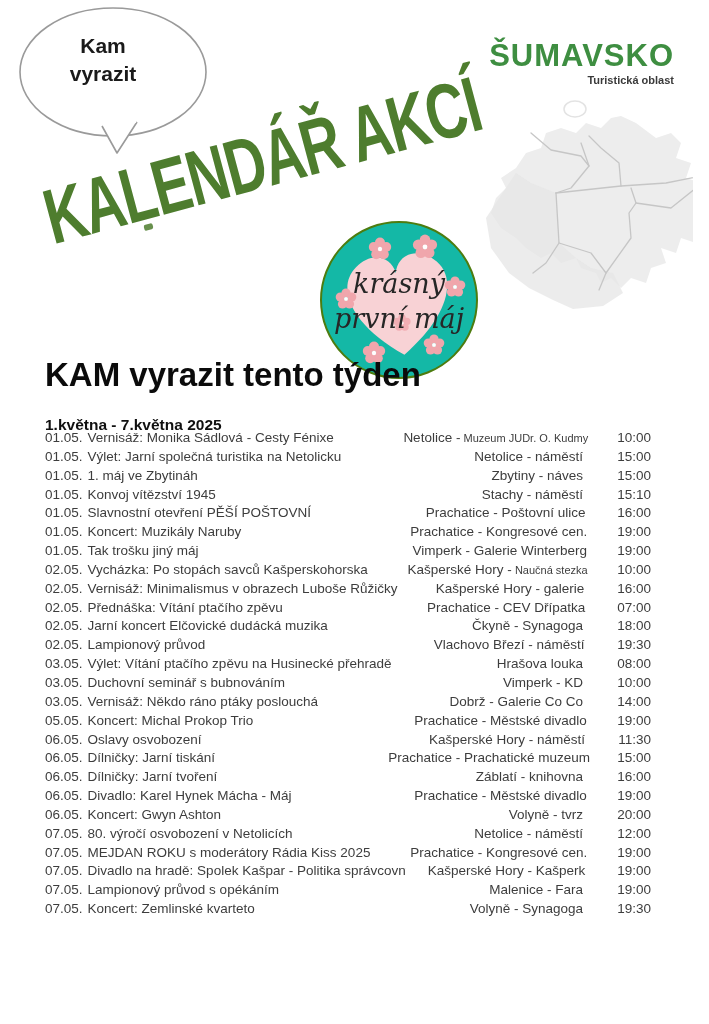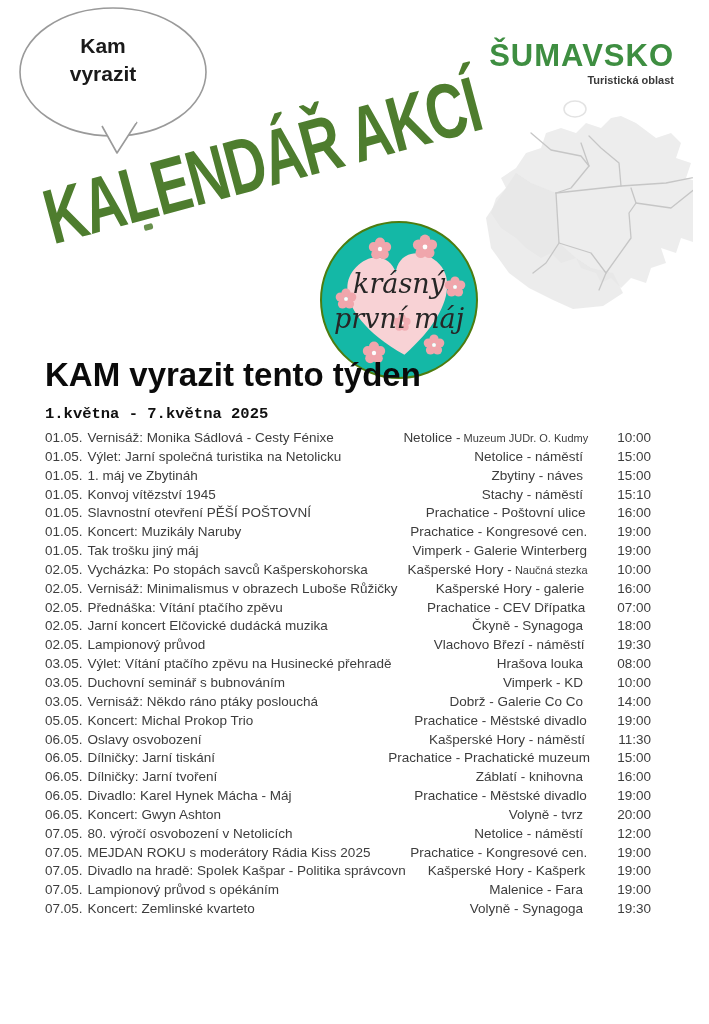--- a/index.html
+++ b/index.html
@@ -29,21 +29,21 @@
   
   .badge{position:absolute;left:304px;top:221px;width:158px;height:158px;border-radius:50%;
     background:#14b8a6;border:2px solid #4d7c0f;box-sizing:border-box;overflow:hidden;}
   .badge svg{position:absolute;left:0;top:0;}
   .badge-text{position:absolute;inset:0;display:flex;flex-direction:column;align-items:center;
     justify-content:center;font-family:"DejaVu Serif",serif;font-style:italic;
     font-size:27px;line-height:1.3;color:#262626;padding-top:2px;}
 
   
   .title{position:absolute;left:29px;top:356px;font-size:33px;font-weight:bold;color:#0b0b0b;}
-  .date-range{position:absolute;left:29px;top:405px;font-size:15.5px;font-weight:bold;color:#101010;font-family:Liberation Mono, monospace;}
+  .date-range{position:absolute;left:29px;top:416px;font-size:15.5px;font-weight:bold;color:#101010;}
 
   
   .events{position:absolute;left:29px;top:429px;width:606px;font-size:13.5px;color:#3d3d3d;}
   .row{display:flex;line-height:18.85px;white-space:nowrap;gap:22px;}
   .c-title{width:379px;overflow:hidden;}
   .ev-date{margin-right:5px;}
   .c-place{flex:1;overflow:visible;text-align:right;}
   .c-time{width:46px;text-align:right;}
   .small{font-size:11px;}
 </style>

